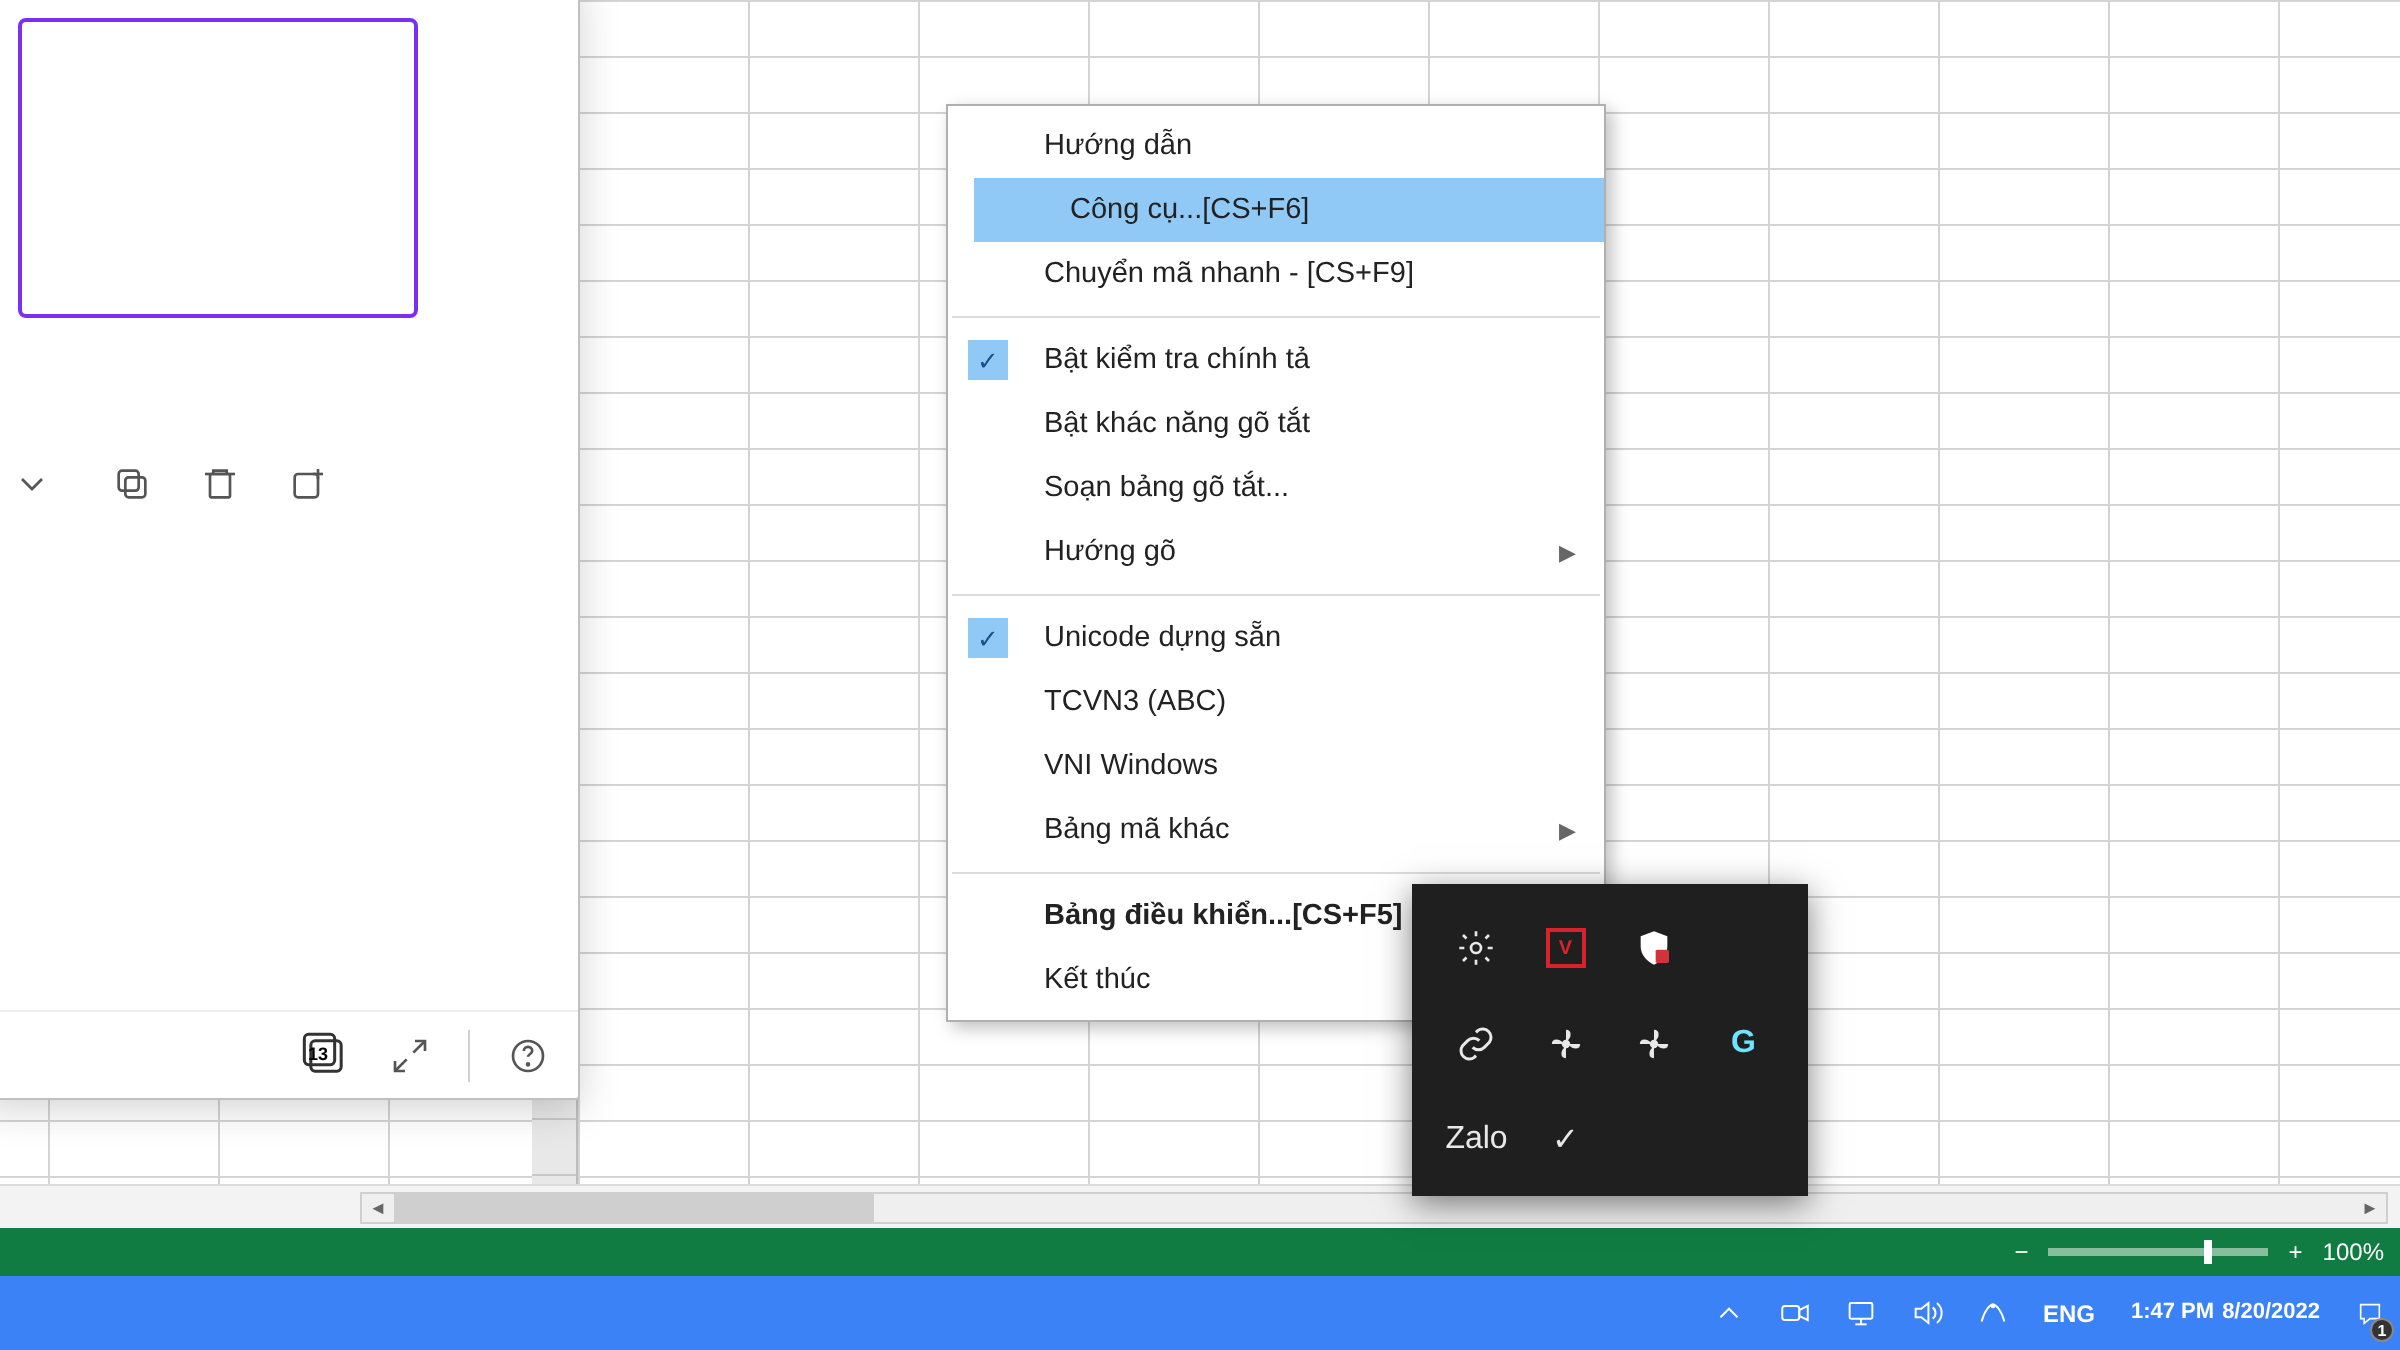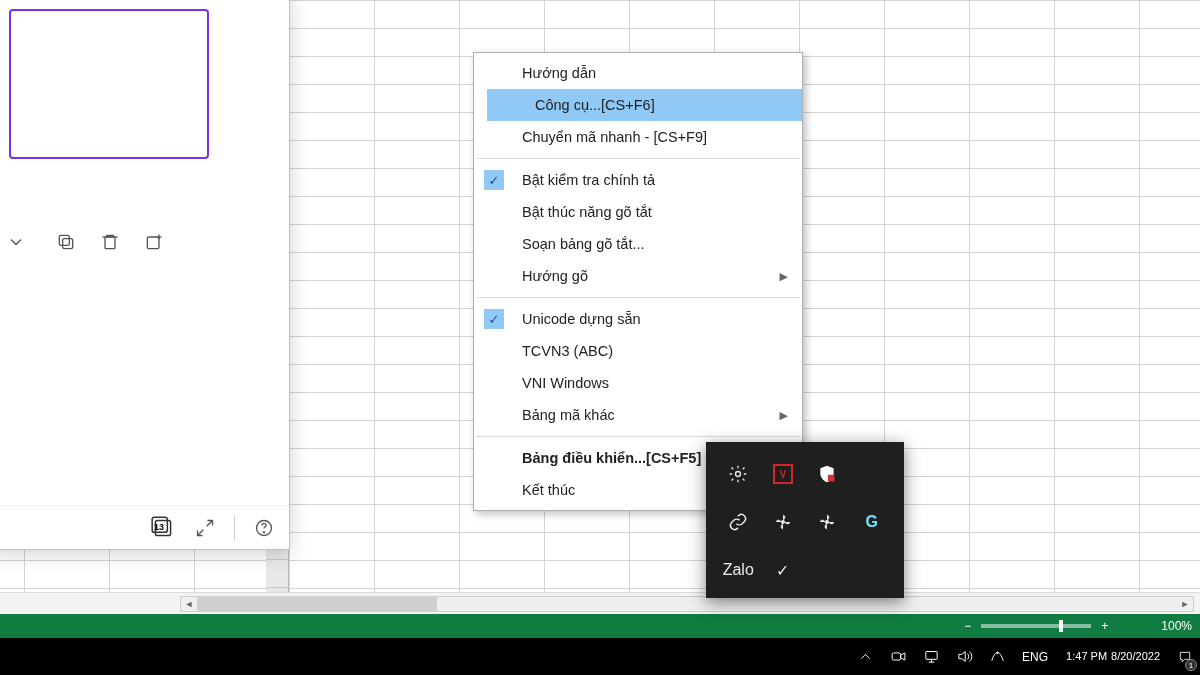--- a/index.html
+++ b/index.html
@@ -66,21 +66,21 @@
 
 
 .statusbar {
   position: absolute; left: 0; right: 0; top: 614px; height: 24px;
   background: #107c41; display: flex; align-items: center; justify-content: flex-end;
   color: #fff; font-size: 12px; padding-right: 8px; gap: 10px;
 }
 .zoom-area { display:flex; align-items:center; gap:10px; }
 .zoom-slider { width: 110px; height: 4px; background: rgba(255,255,255,0.5); position:relative; }
 .zoom-slider::after { content:""; position:absolute; left: 78px; top:-4px; width: 4px; height: 12px; background:#fff; }
-.zoom-pct { font-size: 12px; margin-left: 43px; }
+.zoom-pct { font-size: 12px; }
 
 
 .ctx {
   position: absolute; left: 473px; top: 52px; width: 330px;
   background: #fff; border: 1px solid #b0b0b0;
   box-shadow: 3px 3px 8px rgba(0,0,0,0.25);
   padding: 4px 0; font-size: 14.5px; color: #222;
 }
 .ctx .item {
   height: 32px; display: flex; align-items: center;
@@ -106,22 +106,23 @@
 }
 .tray-popup .ticon svg { width: 20px; height: 20px; }
 .ticon.shield svg { fill:#fff; }
 .ticon.shield .x { fill:#d13438; }
 .ticon.logi { color:#6fe3ff; font-family: Arial; font-weight:700; font-size:16px; }
 .fan svg { stroke:#e8e8e8; fill:#e8e8e8; }
 
 
 .taskbar {
   position: absolute; left: 0; right: 0; bottom: 0; height: 37px;
-  background: #000000; display: flex; align-items: center; color: #fff;
+  background: #3b82f6; display: flex; align-items: center; color: #fff;
   font-size: 12px;
+  font-weight: bold;
 }
 .taskbar .right {
   margin-left: auto; display: flex; align-items: center; height: 100%;
 }
 .tb-item {
   height: 100%; display: flex; align-items: center; justify-content: center;
   padding: 0 8px; cursor: pointer; gap: 4px;
 }
 .tb-item svg { width: 17px; height: 17px; stroke: #fff; fill: none; stroke-width: 1.4; }
 .clock { text-align: right; line-height: 1.15; padding: 12px 10px; font-size: 11px; }
@@ -228,21 +229,21 @@
     </div>
     <div class="item">
       <span>Chuyển mã nhanh - [CS+F9]</span>
     </div>
     <div class="sep"></div>
     <div class="item">
       <div class="chk">✓</div>
       <span>Bật kiểm tra chính tả</span>
     </div>
     <div class="item">
-      <span>Bật thúc năng gõ tắt</span>
+      <span>Bật khác năng gõ tắt</span>
     </div>
     <div class="item">
       <span>Soạn bảng gõ tắt...</span>
     </div>
     <div class="item">
       <span>Hướng gõ</span>
       <span class="sub">▶</span>
     </div>
     <div class="sep"></div>
     <div class="item">

